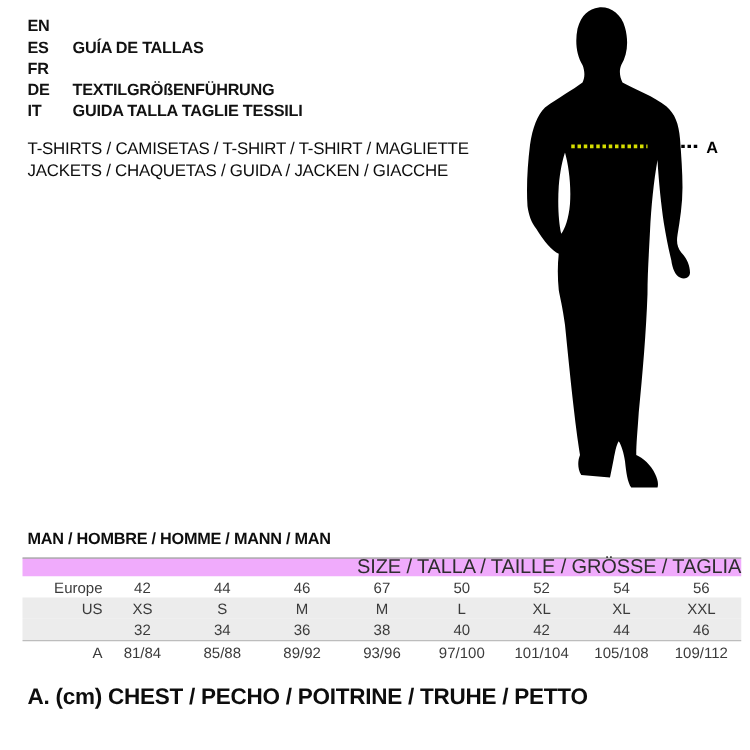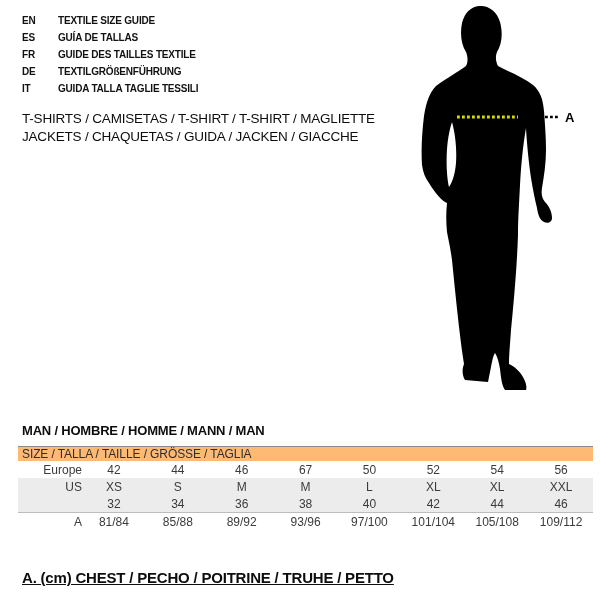--- a/index.html
+++ b/index.html
@@ -15,21 +15,21 @@
   
   .lang-list {
     position: absolute;
     left: 22px;
     top: 12px;
   }
   .lang-row {
     display: flex;
     height: 17px;
     line-height: 17px;
-    font-size: 10px;
+    font-size: 13px;
     font-weight: 700;
     letter-spacing: -0.2px;
     color: #121212;
   }
   .lang-code { width: 36px; }
 
   
   .categories {
     position: absolute;
     left: 22px;
@@ -73,66 +73,64 @@
   .size-table {
     position: absolute;
     left: 18px;
     top: 446px;
     width: 575px;
     border-top: 1px solid #8a8a8a;
     font-size: 12px;
     color: #3b3b3b;
   }
   .st-header {
-    background: #fdba74;
+    background: #f0abfc;
     height: 14px;
     line-height: 14px;
     padding-left: 4px;
-    font-size: 12px;
+    font-size: 16px;
     color: #2e2e2e;
     letter-spacing: -0.1px;
+    text-align: right;
   }
   .st-row {
     display: grid;
     grid-template-columns: 64px repeat(8, 1fr);
     align-items: center;
     height: 17px;
   }
   .st-row .st-label { padding-left: 4px; text-align: right; }
   .st-row .st-val { text-align: center; }
   .row-us, .row-usnum { background: #ececec; }
   .row-a { border-top: 1px solid #bdbdbd; height: 18px; }
 
   
   .footnote {
     position: absolute;
     left: 22px;
-    top: 569px;
-    font-size: 15px;
+    top: 547px;
+    font-size: 18px;
     font-weight: 700;
     letter-spacing: -0.2px;
     color: #0d0d0d;
-    text-decoration: underline;
   }
 </style>
 </head>
 <body>
 
 <div class="lang-list">
   <div class="lang-row">
     <span class="lang-code">EN</span>
-    <span class="lang-label">TEXTILE SIZE GUIDE</span>
   </div>
   <div class="lang-row">
     <span class="lang-code">ES</span>
     <span class="lang-label">GUÍA DE TALLAS</span>
   </div>
   <div class="lang-row">
     <span class="lang-code">FR</span>
-    <span class="lang-label">GUIDE DES TAILLES TEXTILE</span>
   </div>
   <div class="lang-row">
     <span class="lang-code">DE</span>
     <span class="lang-label">TEXTILGRÖßENFÜHRUNG</span>
   </div>
   <div class="lang-row">
     <span class="lang-code">IT</span>
     <span class="lang-label">GUIDA TALLA TAGLIE TESSILI</span>
   </div>
 </div>

